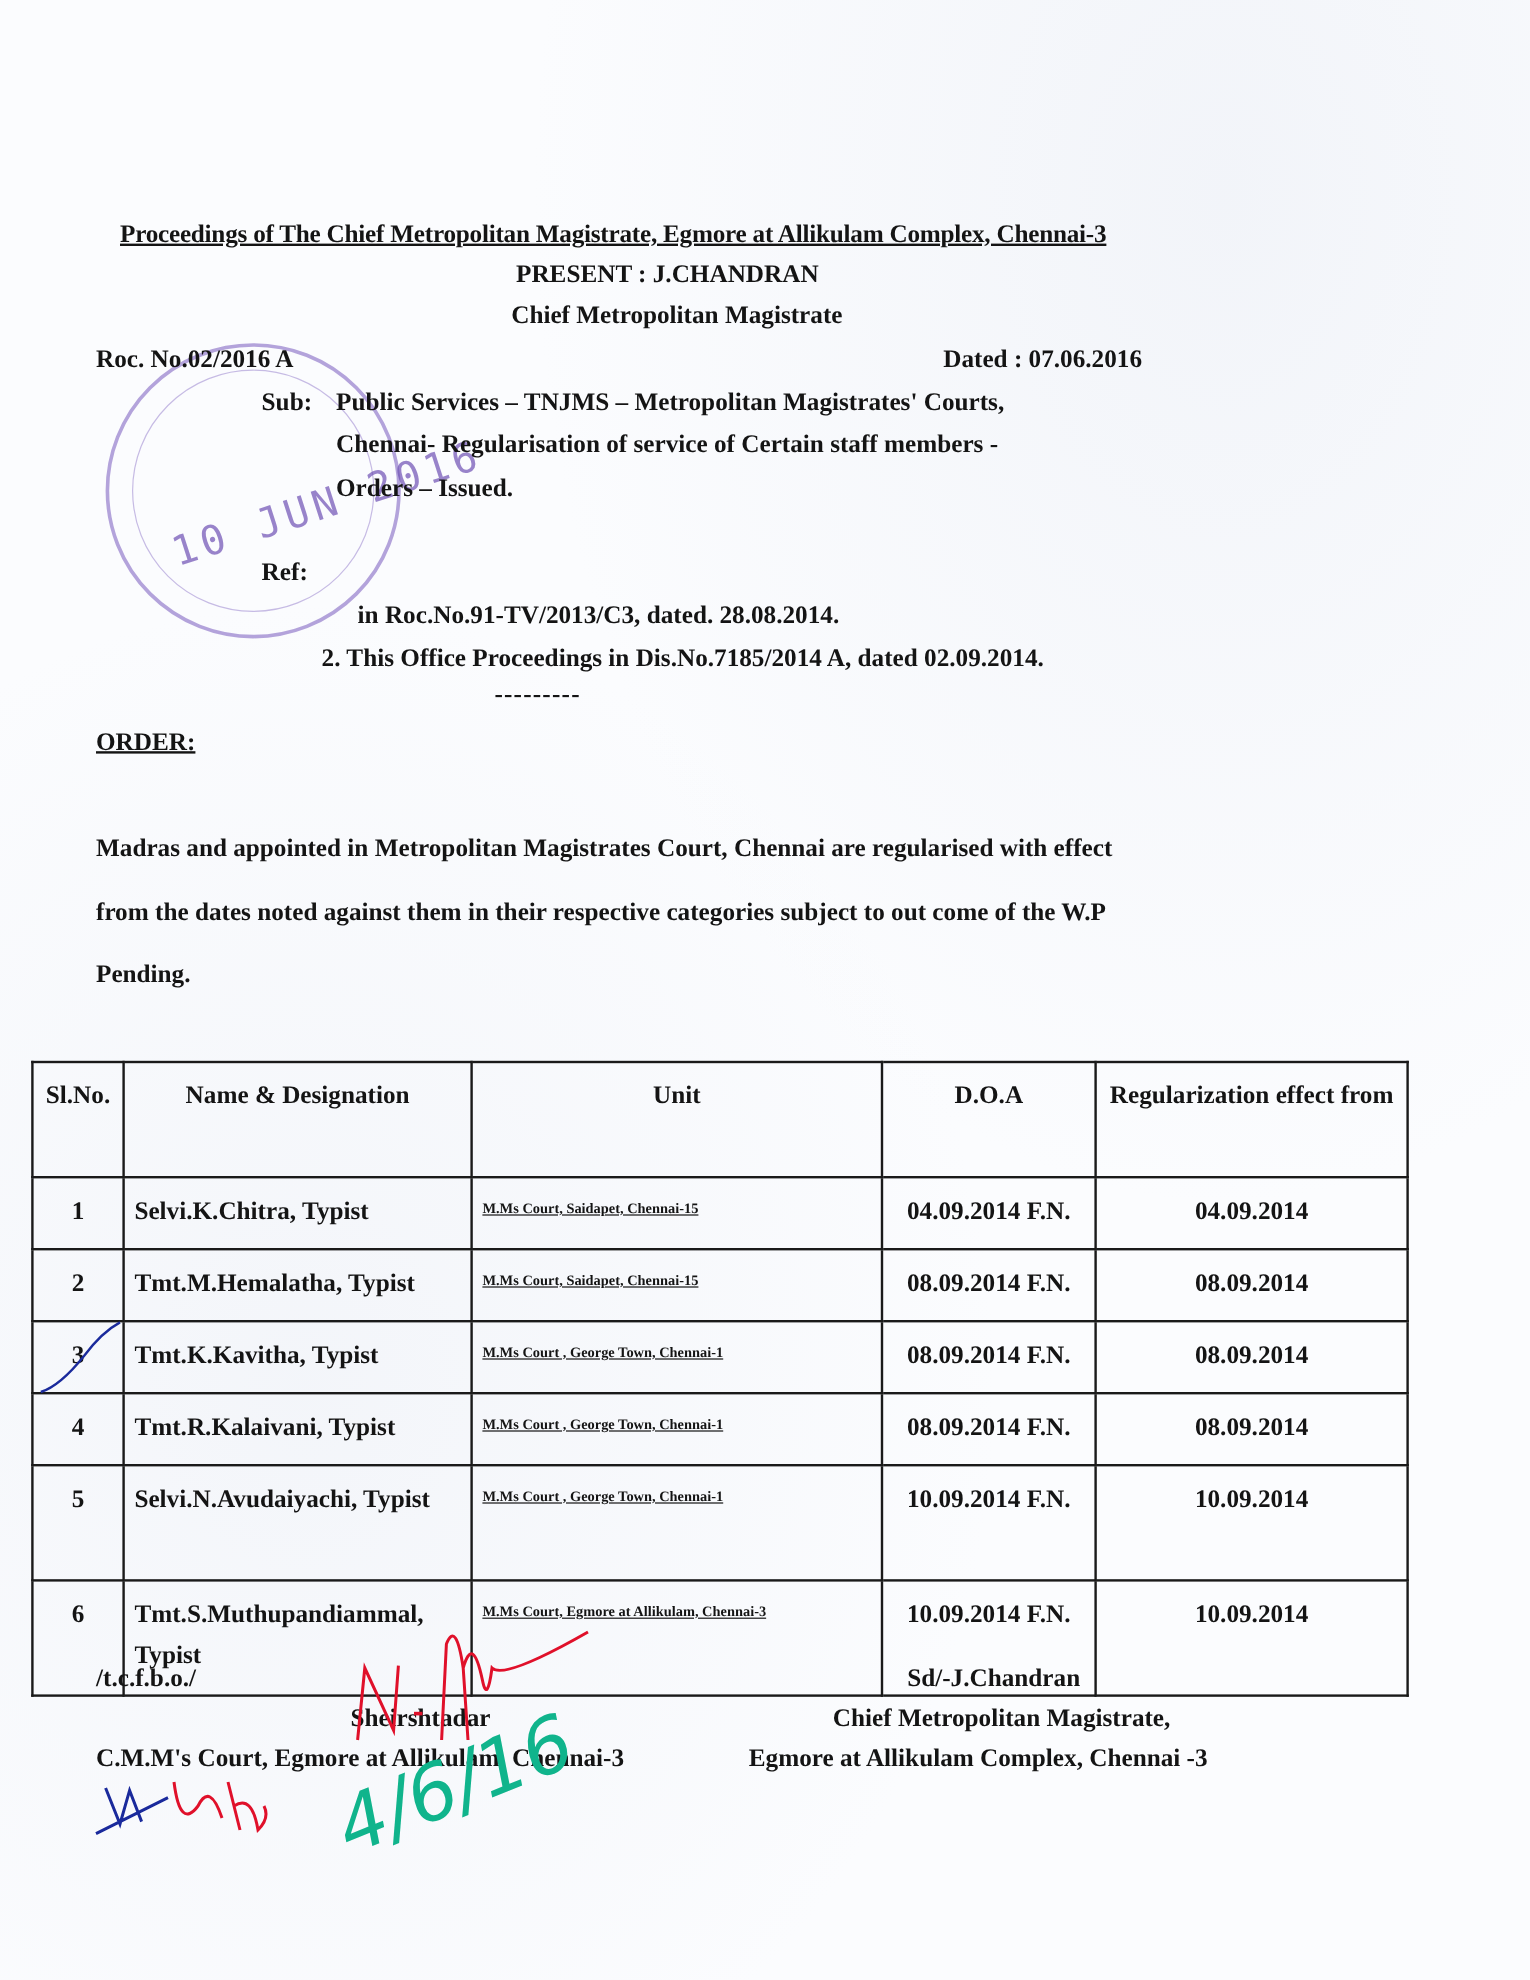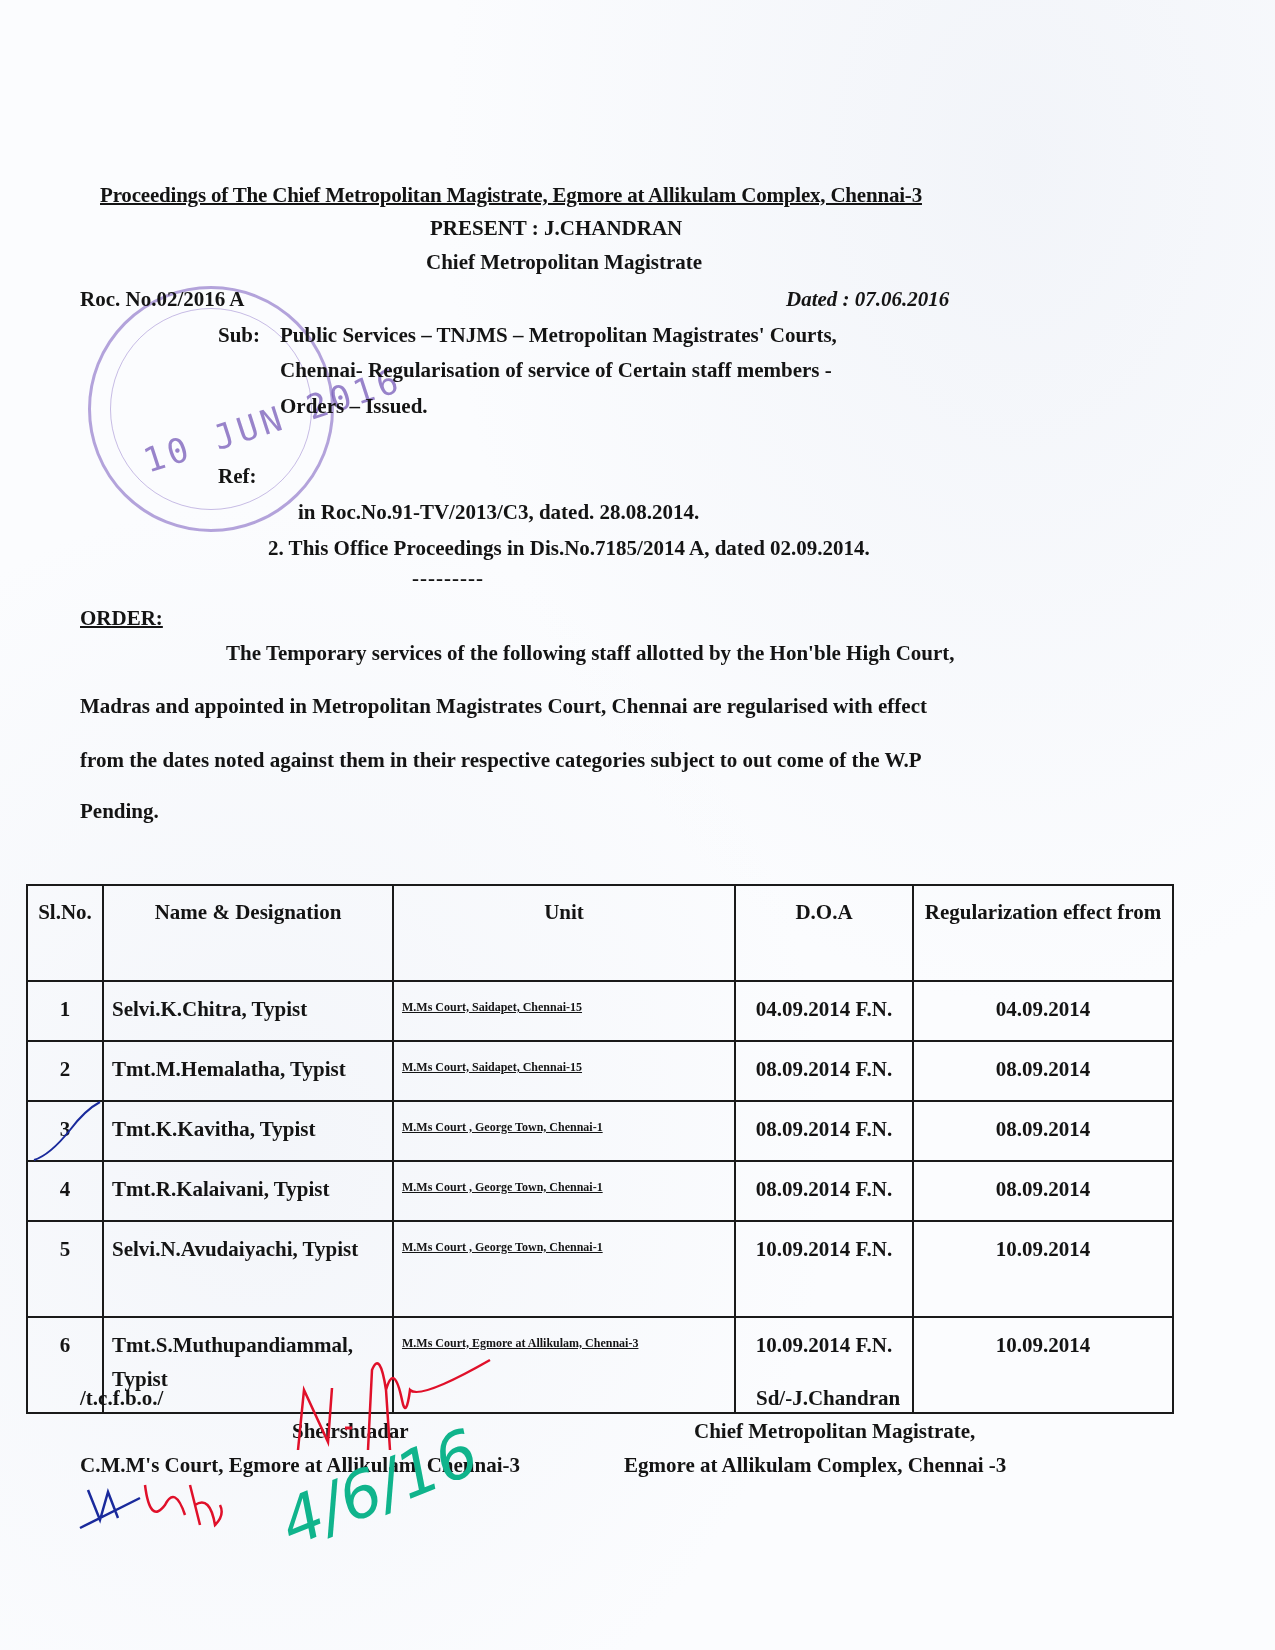--- a/index.html
+++ b/index.html
@@ -58,36 +58,35 @@
   <div class="abs stamp"></div>
   <div class="abs stamp-inner"></div>
   <div class="abs stamp-date">10 JUN 2016</div>
 
   <div class="abs title">Proceedings of The Chief Metropolitan Magistrate, Egmore at Allikulam Complex, Chennai-3</div>
 
   <div class="abs center-line" style="left:430px; top:216px;">PRESENT : J.CHANDRAN</div>
   <div class="abs center-line" style="left:426px; top:250px;">Chief Metropolitan Magistrate</div>
 
   <div class="abs txt" style="left:80px; top:287px;">Roc. No.02/2016 A</div>
-  <div class="abs txt" style="left:786px; top:287px;font-style:italic;">Dated :  07.06.2016</div>
+  <div class="abs txt" style="left:786px; top:287px;">Dated :  07.06.2016</div>
 
   <div class="abs txt" style="left:218px; top:323px;">Sub:</div>
   <div class="abs txt" style="left:280px; top:323px;">Public Services – TNJMS – Metropolitan Magistrates' Courts,</div>
   <div class="abs txt" style="left:280px; top:358px;">Chennai-  Regularisation of service  of  Certain staff members -</div>
   <div class="abs txt" style="left:280px; top:394px;">Orders – Issued.</div>
 
   <div class="abs txt" style="left:218px; top:464px;">Ref:</div>
   <div class="abs txt" style="left:298px; top:500px;">in Roc.No.91-TV/2013/C3, dated. 28.08.2014.</div>
   <div class="abs txt" style="left:268px; top:536px;">2.  This Office Proceedings in Dis.No.7185/2014 A, dated 02.09.2014.</div>
 
   <div class="abs txt" style="left:412px; top:566px; letter-spacing:1px;">---------</div>
 
   <div class="abs txt" style="left:80px; top:606px; text-decoration:underline; text-decoration-thickness:2px;">ORDER:</div>
 
-  <div class="abs body-para" style="left:226px; top:641px;">The Temporary services  of  the following staff allotted by the Hon'ble High Court,</div>
   <div class="abs body-para" style="left:80px; top:694px;">Madras and appointed in Metropolitan Magistrates  Court, Chennai are  regularised with effect</div>
   <div class="abs body-para" style="left:80px; top:748px;">from the dates noted against them in their respective categories subject to out come of the W.P</div>
   <div class="abs body-para" style="left:80px; top:799px;">Pending.</div>
 
   <table class="staff">
     <thead>
       <tr>
         <th>Sl.No.</th>
         <th>Name &amp; Designation</th>
         <th>Unit</th>

